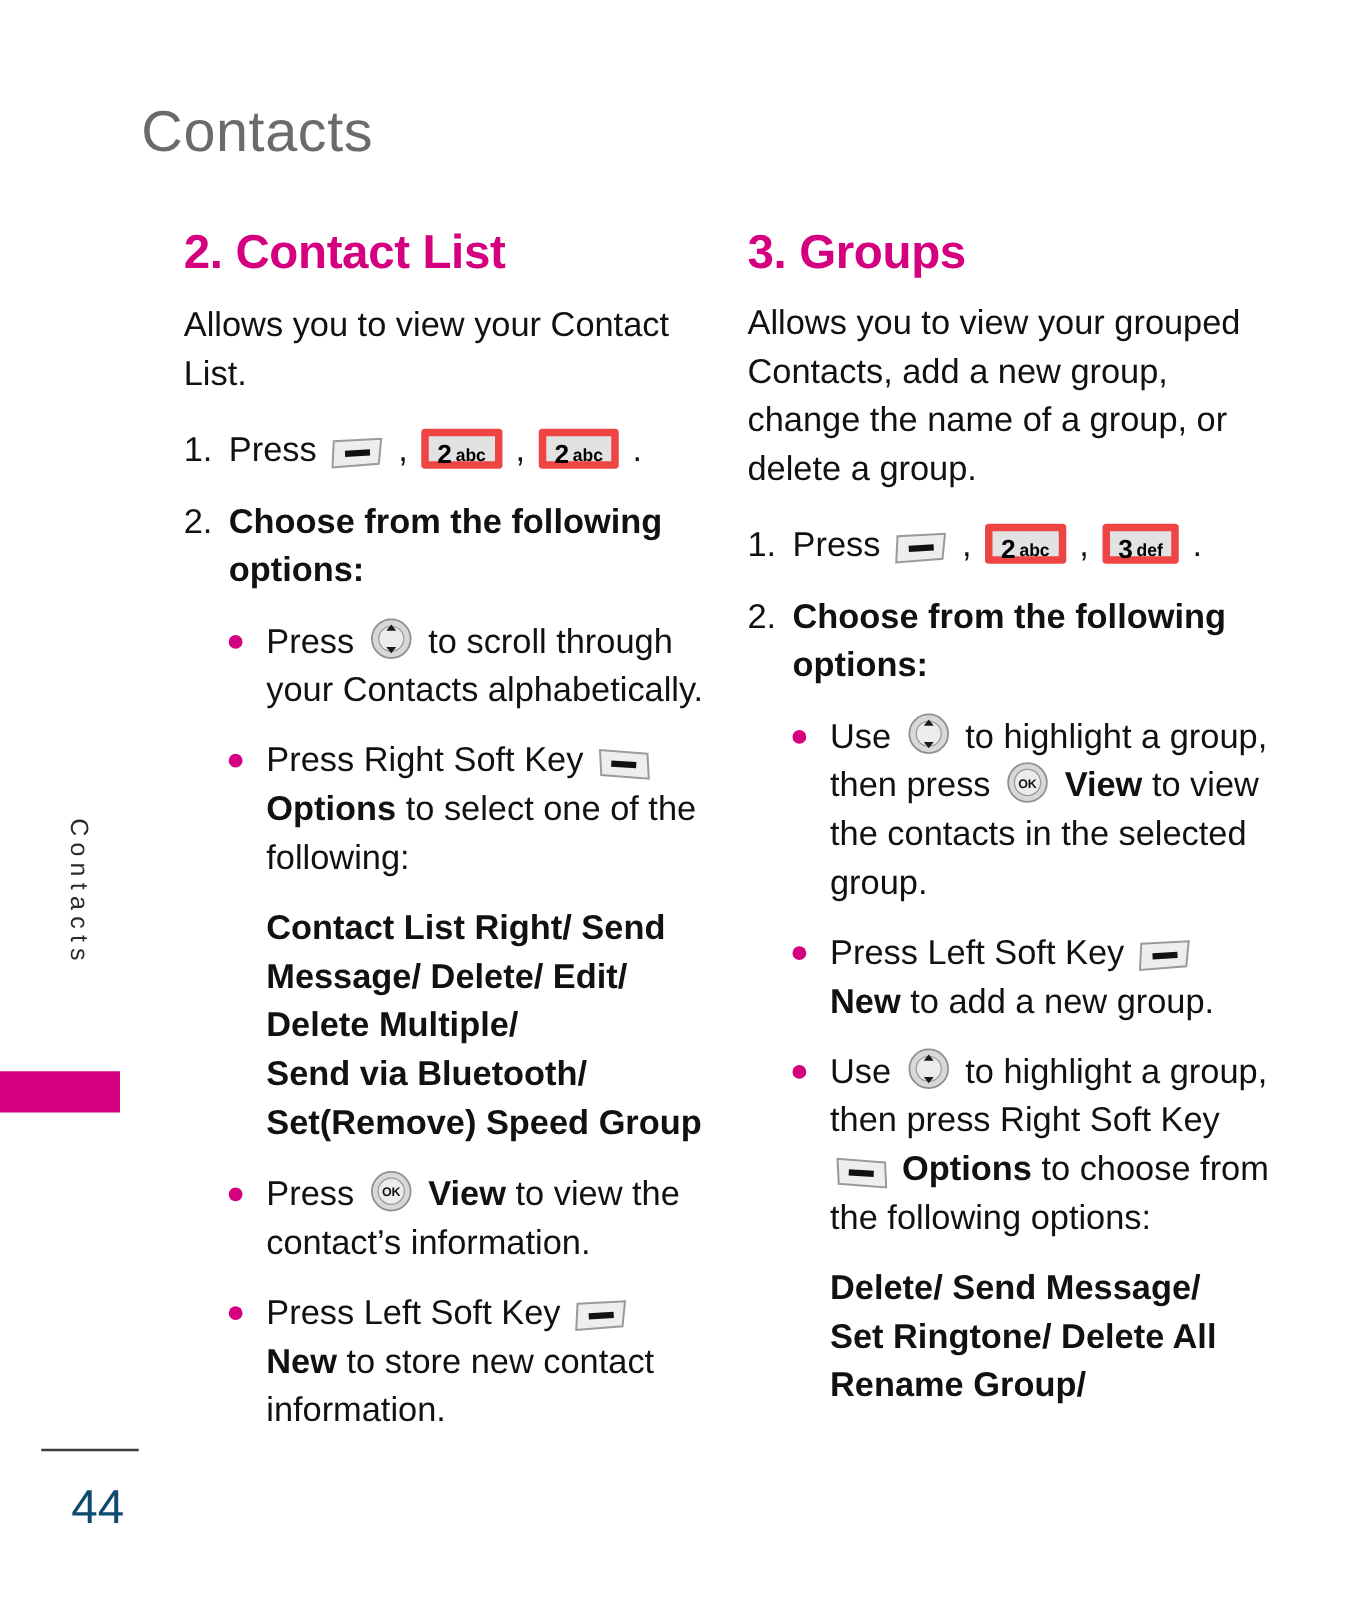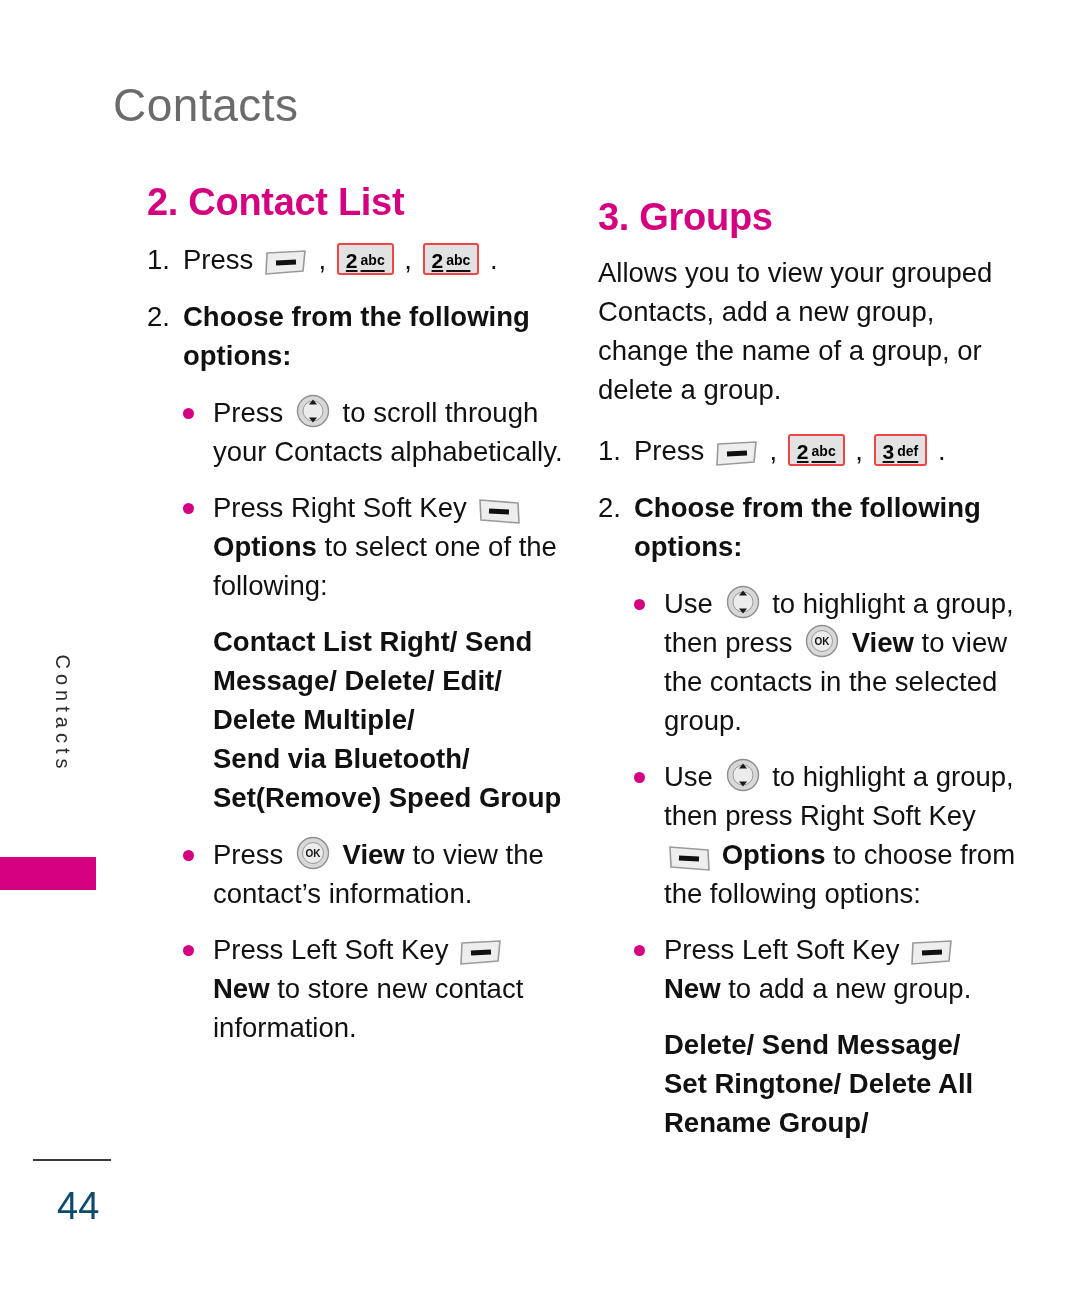--- a/index.html
+++ b/index.html
@@ -56,21 +56,21 @@
 
   
   .col {
     position: absolute;
     top: 180px;
     font-size: 27.5px;
     line-height: 39px;
     color: #111111;
   }
   .col-left  { left: 147px; width: 420px; }
-  .col-right { left: 598px; width: 420px; margin-top: 15px; }
+  .col-right { left: 598px; width: 420px; }
 
   .section-title {
     color: #d4007f;
     font-size: 38px;
     font-weight: 700;
     line-height: 44px;
     margin: 0 0 16px 0;
     letter-spacing: -0.3px;
   }
   .col-right .section-title { margin-bottom: 14px; }
@@ -138,26 +138,25 @@
     display: inline-block;
     vertical-align: middle;
     position: relative;
     top: -3px;
     margin: 0 3px;
     box-sizing: border-box;
     min-width: 52px;
     height: 32px;
     padding: 0 7px;
     background: #e2e2e2;
-    border: 2px solid #ef4444;
+    border: 6px solid #ef4444;
     border-radius: 3px;
     text-align: left;
     white-space: nowrap;
     line-height: 28px;
-    text-decoration: underline;
   }
   .numkey .digit {
     font-size: 21px;
     font-weight: 700;
     color: #000;
     vertical-align: middle;
   }
   .numkey .letters {
     font-size: 14px;
     font-weight: 700;
@@ -193,20 +192,21 @@
 
 <div class="side-tab">
   <span class="side-tab-label">Contacts</span>
 </div>
 <div class="side-tab-block"></div>
 
 <div class="col col-left">
 
   <h2 class="section-title">2. Contact List</h2>
 
+  <p class="intro">Allows you to view your Contact List.</p>
 
   <div class="step">
     <span class="step-num">1.</span>
     <span>Press</span>
 
     <span class="icon-wrap softkey">
       <svg viewBox="0 0 42 26" width="42" height="26">
         <polygon points="2,3 40,1 38,21 1,24" fill="#eeeeee" stroke="#9a9a9a" stroke-width="1.6"></polygon>
         <rect x="11" y="10" width="20" height="5" fill="#111111" transform="rotate(-3 21 12.5)"></rect>
       </svg>
@@ -353,52 +353,52 @@
           <circle cx="17" cy="17" r="10.5" fill="#ececec" stroke="#9a9a9a" stroke-width="1"></circle>
           <text x="17" y="21" text-anchor="middle" font-family="Liberation Sans, sans-serif" font-size="10" font-weight="700" fill="#111111">OK</text>
         </svg>
       </span>
       <span class="bold">View</span>
       <span>to view the contacts in the selected group.</span>
     </li>
 
     <li class="bullet">
       <span class="bullet-dot"></span>
+      <span>Press Left Soft Key</span>
+      <span class="icon-wrap softkey">
+        <svg viewBox="0 0 42 26" width="42" height="26">
+          <polygon points="2,3 40,1 38,21 1,24" fill="#eeeeee" stroke="#9a9a9a" stroke-width="1.6"></polygon>
+          <rect x="11" y="10" width="20" height="5" fill="#111111" transform="rotate(-3 21 12.5)"></rect>
+        </svg>
+      </span>
+      <span class="bold">New</span>
+      <span>to add a new group.</span>
+    </li>
+
+    <li class="bullet">
+      <span class="bullet-dot"></span>
       <span>Use</span>
       <span class="icon-wrap roundkey">
         <svg viewBox="0 0 34 34" width="34" height="34">
           <circle cx="17" cy="17" r="15.5" fill="#d8d8d8" stroke="#8f8f8f" stroke-width="1.4"></circle>
           <circle cx="17" cy="17" r="10" fill="#ececec" stroke="#9a9a9a" stroke-width="1"></circle>
           <polygon points="17,5.5 21,10.5 13,10.5" fill="#1a1a1a"></polygon>
           <polygon points="17,28.5 21,23.5 13,23.5" fill="#1a1a1a"></polygon>
         </svg>
       </span>
       <span>to highlight a group, then press Right Soft Key</span>
       <span class="icon-wrap softkey">
         <svg viewBox="0 0 42 26" width="42" height="26">
           <polygon points="3,5 41,2 40,22 2,25" fill="#eeeeee" stroke="#9a9a9a" stroke-width="1.6" transform="scale(-1,1) translate(-43,0)"></polygon>
           <rect x="11" y="11" width="20" height="5" fill="#111111" transform="rotate(3 21 13.5)"></rect>
         </svg>
       </span>
       <span class="bold">Options</span>
       <span>to choose from the following options:</span>
     </li>
-
-    <li class="bullet">
-      <span class="bullet-dot"></span>
-      <span>Press Left Soft Key</span>
-      <span class="icon-wrap softkey">
-        <svg viewBox="0 0 42 26" width="42" height="26">
-          <polygon points="2,3 40,1 38,21 1,24" fill="#eeeeee" stroke="#9a9a9a" stroke-width="1.6"></polygon>
-          <rect x="11" y="10" width="20" height="5" fill="#111111" transform="rotate(-3 21 12.5)"></rect>
-        </svg>
-      </span>
-      <span class="bold">New</span>
-      <span>to add a new group.</span>
-    </li>
   </ul>
 
   <div class="options-block">
     <span class="options-line">Delete/ Send Message/</span>
     <span class="options-line">Set Ringtone/ Delete All</span>
     <span class="options-line">Rename Group/</span>
   </div>
 </div>
 
 <div class="footer-rule"></div>

